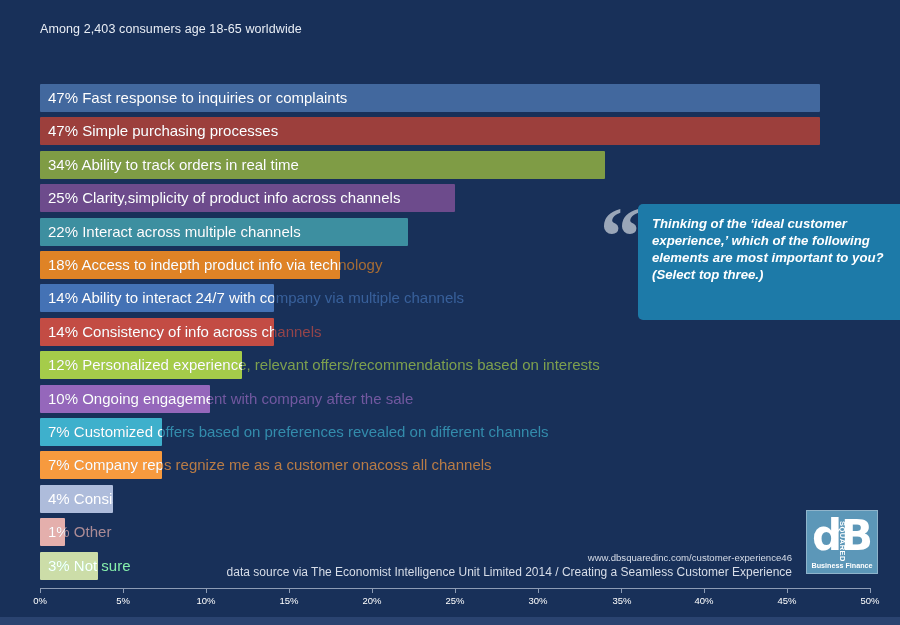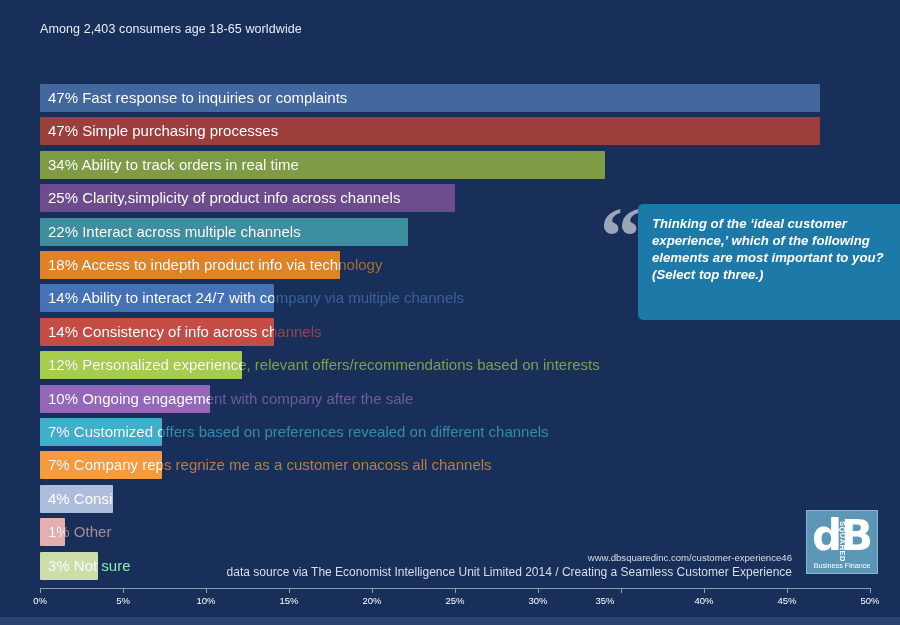--- a/index.html
+++ b/index.html
@@ -157,21 +157,21 @@
     writing-mode:vertical-rl;
     text-orientation:mixed;
   }
   #logo-tag{
     position:absolute;
     left:0;bottom:3px;
     width:70px;
     text-align:center;
     color:#ffffff;
     font-size:7.2px;
-    font-weight:normal;
+    font-weight:bold;
   }
   
   #axis{
     position:absolute;
     left:0;top:588px;
     width:900px;height:28px;
   }
   #axis-line{
     position:absolute;
     left:40px;top:0;
@@ -342,21 +342,21 @@
       <div class="tick-label" style="left: 206px;">10%</div>
       <div class="tick" style="left: 289px;"></div>
       <div class="tick-label" style="left: 289px;">15%</div>
       <div class="tick" style="left: 372px;"></div>
       <div class="tick-label" style="left: 372px;">20%</div>
       <div class="tick" style="left: 455px;"></div>
       <div class="tick-label" style="left: 455px;">25%</div>
       <div class="tick" style="left: 538px;"></div>
       <div class="tick-label" style="left: 538px;">30%</div>
       <div class="tick" style="left: 621px;"></div>
-      <div class="tick-label" style="left: 605px;">35%</div>
+      <div class="tick-label" style="left: 622px;">35%</div>
       <div class="tick" style="left: 704px;"></div>
       <div class="tick-label" style="left: 704px;">40%</div>
       <div class="tick" style="left: 787px;"></div>
       <div class="tick-label" style="left: 787px;">45%</div>
       <div class="tick" style="left: 870px;"></div>
       <div class="tick-label" style="left: 870px;">50%</div>
     </div>
 
   <div id="frame-bottom"></div>
 </div>

